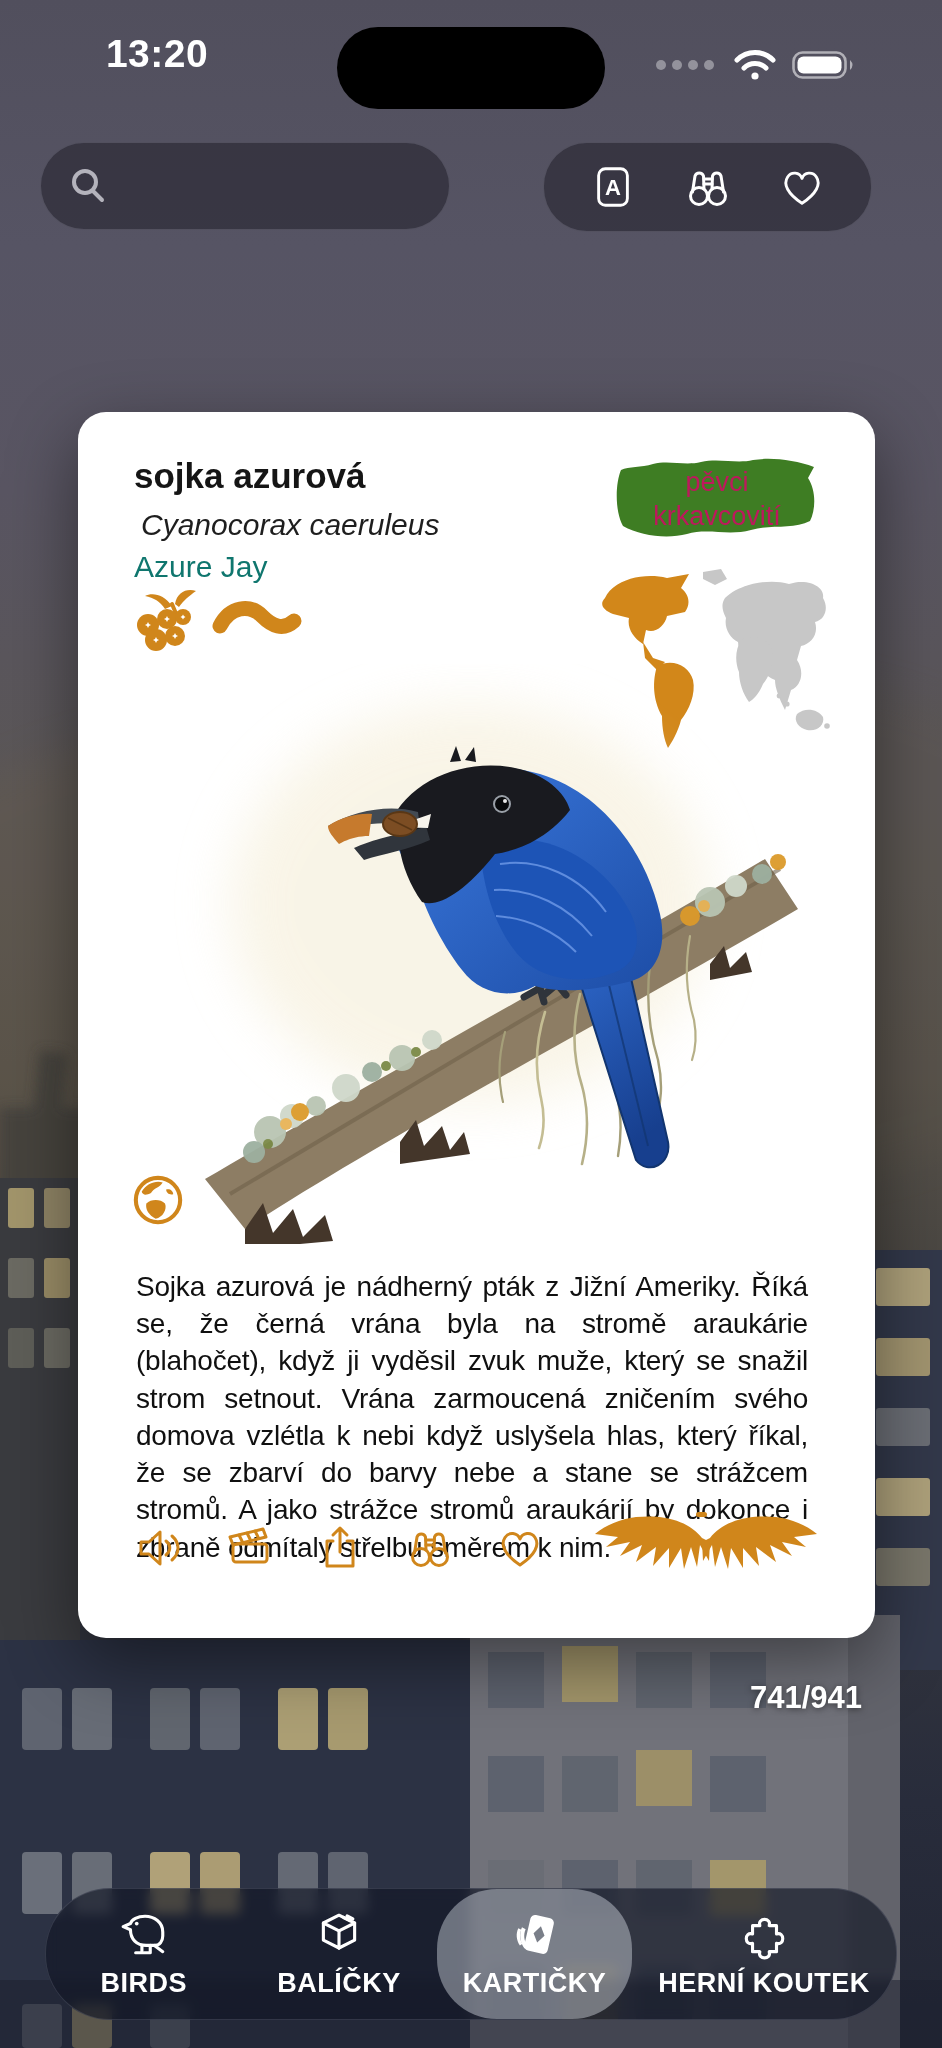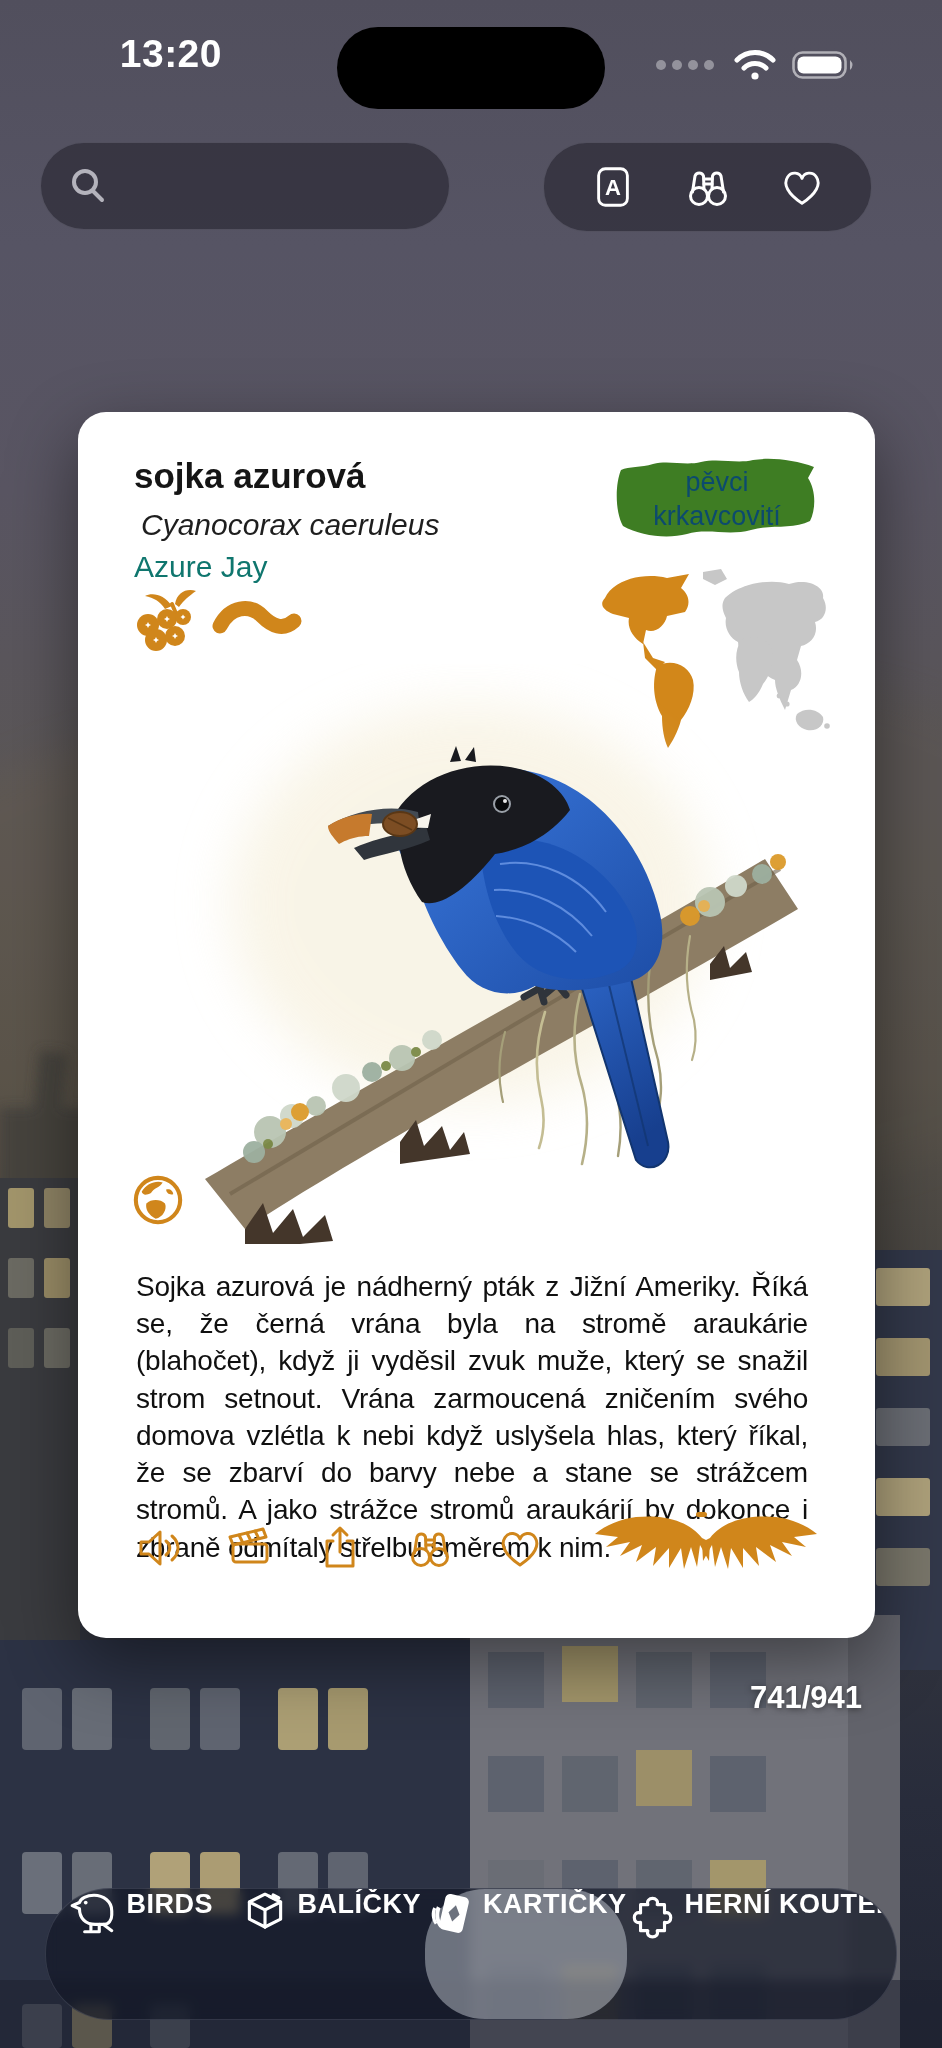--- a/index.html
+++ b/index.html
@@ -6,55 +6,55 @@
   .screen{
     position:relative;width:942px;height:2048px;overflow:hidden;
     font-family:"Liberation Sans",sans-serif;
     background:linear-gradient(180deg,#514f5d 0%,#565464 12%,#595562 24%,#5b5756 40%,#57524b 52%,#474440 64%,#34363e 76%,#282c3b 88%,#222634 100%);
   }
   svg{display:block}
   
   .city{position:absolute;inset:0;pointer-events:none}
   
   .statusbar{position:absolute;top:0;left:0;right:0;height:120px}
-  .time{position:absolute;left:92px;top:32px;width:130px;text-align:right;color:#fff;font-size:39px;font-weight:700;letter-spacing:.5px}
+  .time{position:absolute;left:92px;top:32px;width:130px;text-align:center;color:#fff;font-size:39px;font-weight:700;letter-spacing:.5px}
   .island{position:absolute;left:337px;top:27px;width:268px;height:82px;border-radius:41px;background:#000}
   .status-right{position:absolute;right:84px;top:48px;display:flex;align-items:center;gap:14px}
   
   .searchpill{position:absolute;left:40px;top:142px;width:410px;height:88px;border-radius:44px;
     background:rgba(32,31,42,.55);border:1px solid rgba(150,150,170,.28);display:flex;align-items:center;padding-left:26px;box-sizing:border-box}
   .searchpill input{background:transparent;border:none;outline:none;color:#e8e8ee;font-size:28px;width:300px;margin-left:14px;font-family:"Liberation Sans",sans-serif}
   .iconpill{position:absolute;left:543px;top:142px;width:327px;height:88px;border-radius:44px;
     background:rgba(32,31,42,.55);border:1px solid rgba(150,150,170,.28);display:flex;align-items:center;justify-content:space-evenly}
   .iconpill .btn{width:52px;height:52px;display:flex;align-items:center;justify-content:center}
   
   .card{position:absolute;left:78px;top:412px;width:797px;height:1226px;background:#fff;border-radius:28px;
     box-shadow:0 24px 70px rgba(0,0,0,.45)}
   .card .title{position:absolute;left:56px;top:44px;font-size:35px;font-weight:700;color:#151515}
   .card .latin{position:absolute;left:63px;top:96px;font-size:30px;font-style:italic;color:#1e1e1e}
   .card .english{position:absolute;left:56px;top:138px;font-size:30px;color:#0f766e}
   .diet{position:absolute;left:50px;top:176px;color:var(--accent,#d0861b)}
   .badge{position:absolute;right:52px;top:42px;width:212px;height:92px}
   .badge .badge-text{position:absolute;inset:0;display:flex;align-items:center;justify-content:center;text-align:center;
-    color:#0c4a6e;font-size:27px;line-height:1.25;white-space:pre-line}
+    color:#be185d;font-size:27px;line-height:1.25;white-space:pre-line}
   .rangemap{position:absolute;right:44px;top:152px}
   .birdart{position:absolute;left:72px;top:252px}
   .globe{position:absolute;left:52px;top:760px;color:var(--accent,#d0861b)}
   .desc{position:absolute;left:58px;top:856px;width:672px;font-size:28px;line-height:1.33;color:#101010;
     text-align:justify;letter-spacing:-.2px}
   .actions{position:absolute;left:58px;right:52px;top:1100px;height:72px;display:flex;align-items:center}
   .actions .abtn{width:48px;height:48px;margin-right:42px;color:var(--accent,#d0861b)}
   .wings{margin-left:auto;color:var(--accent,#d0861b)}
   
   .counter{position:absolute;right:80px;top:1680px;color:#fff;font-size:31px;font-weight:700;text-shadow:0 1px 6px rgba(0,0,0,.5)}
   
   .tabbar{position:absolute;left:45px;top:1888px;width:850px;height:130px;border-radius:65px;
     background:rgba(17,21,36,.66);border:1px solid rgba(150,155,175,.22);display:flex;align-items:stretch;overflow:hidden;
     -webkit-backdrop-filter:blur(6px);backdrop-filter:blur(6px)}
-  .tab{flex:1;display:flex;flex-direction:row;justify-content:center;gap:8px;border-radius:60px;cursor:pointer}
+  .tab{flex:1;display:flex;flex-direction:column;align-items:center;justify-content:center;gap:8px;border-radius:60px;cursor:pointer}
   .tab.selected{background:var(--tab-selected,rgba(224,228,238,.42))}
   .tab-label{color:#fff;font-size:27px;font-weight:600;letter-spacing:.5px;white-space:nowrap}
   .tab:nth-child(4){flex:1.35}
 </style>
 </head>
 <body>
 
 <div class="screen">
 
   <svg class="city" width="942" height="2048" viewBox="0 0 942 2048">

